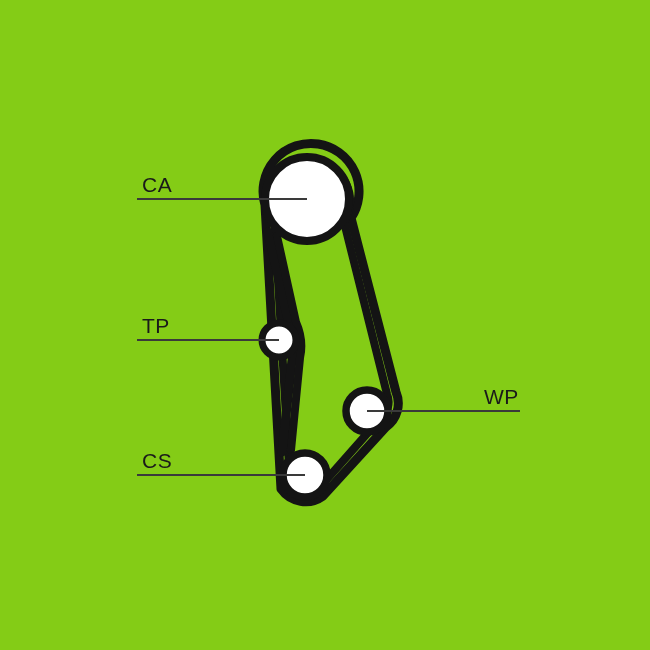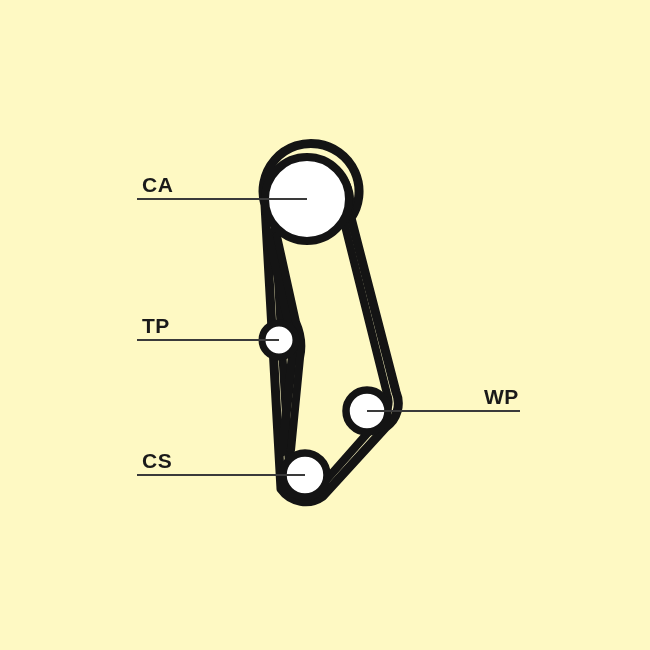--- a/index.html
+++ b/index.html
@@ -28,21 +28,21 @@
   .label-text {
     font-family: "Liberation Sans", sans-serif;
     font-size: 21px;
     fill: #1a1a1a;
     letter-spacing: 0.5px;
   }
 </style>
 </head>
 <body>
 
-<div id="diagram-root" style="background: #fef9c3; font-weight: bold;">
+<div id="diagram-root" style="background: #84cc16;">
 
   <svg id="belt-diagram" viewBox="0 0 650 650" xmlns="http://www.w3.org/2000/svg">
 
     <g>
 
       <path id="belt-outer" fill="none" stroke="#141414" stroke-width="9" stroke-linejoin="round" stroke-linecap="round" d="M 265 205
                A 48 48 0 1 1 351 218
                L 396 392
                A 29 29 0 0 1 386 427
                L 323 496

